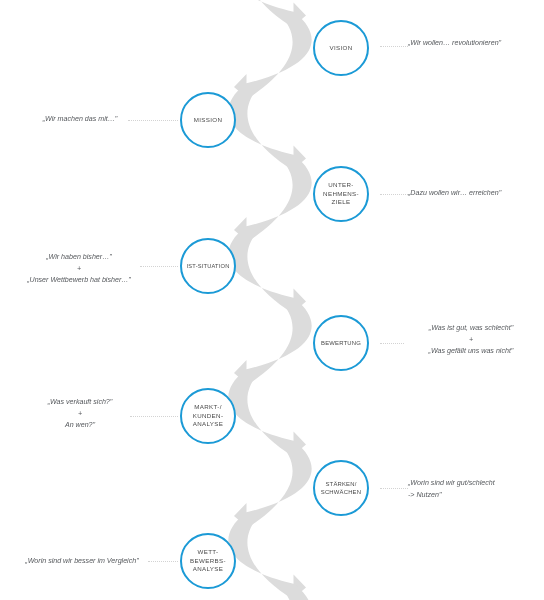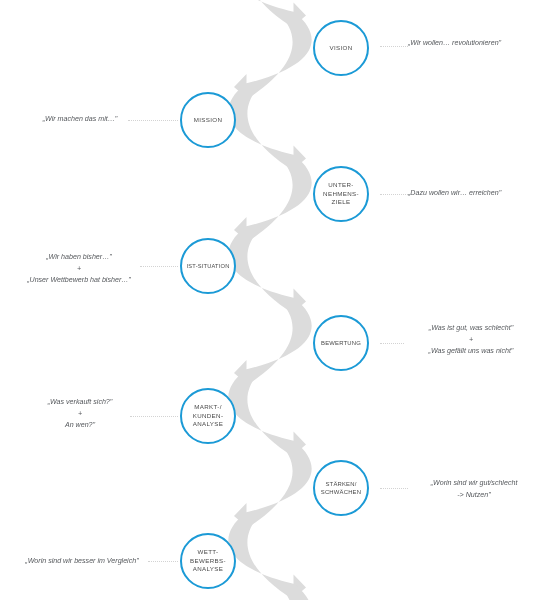--- a/index.html
+++ b/index.html
@@ -141,17 +141,17 @@
   <div class="caption right" style="left:408px; top:188px; width:130px;">„Dazu wollen wir… erreichen"</div>
   <div class="caption left" style="left:16px; top:252px; width:126px;">„Wir haben bisher…"
 +
 „Unser Wettbewerb hat bisher…"</div>
   <div class="caption right" style="left:403px; top:323px; width:136px; text-align:center;">„Was ist gut, was schlecht"
 +
 „Was gefällt uns was nicht"</div>
   <div class="caption left" style="left:30px; top:397px; width:100px;">„Was verkauft sich?"
 +
 An wen?"</div>
-  <div class="caption right" style="left:408px; top:478px; width:132px; text-align:center;">„Worin sind wir gut/schlecht
+  <div class="caption right" style="left:408px; top:478px; width:132px; text-align:left;">„Worin sind wir gut/schlecht
 -&gt; Nutzen"</div>
   <div class="caption left" style="left:12px; top:556px; width:140px;">„Worin sind wir besser im Vergleich"</div>
 
 </div>
 
 </body></html>

